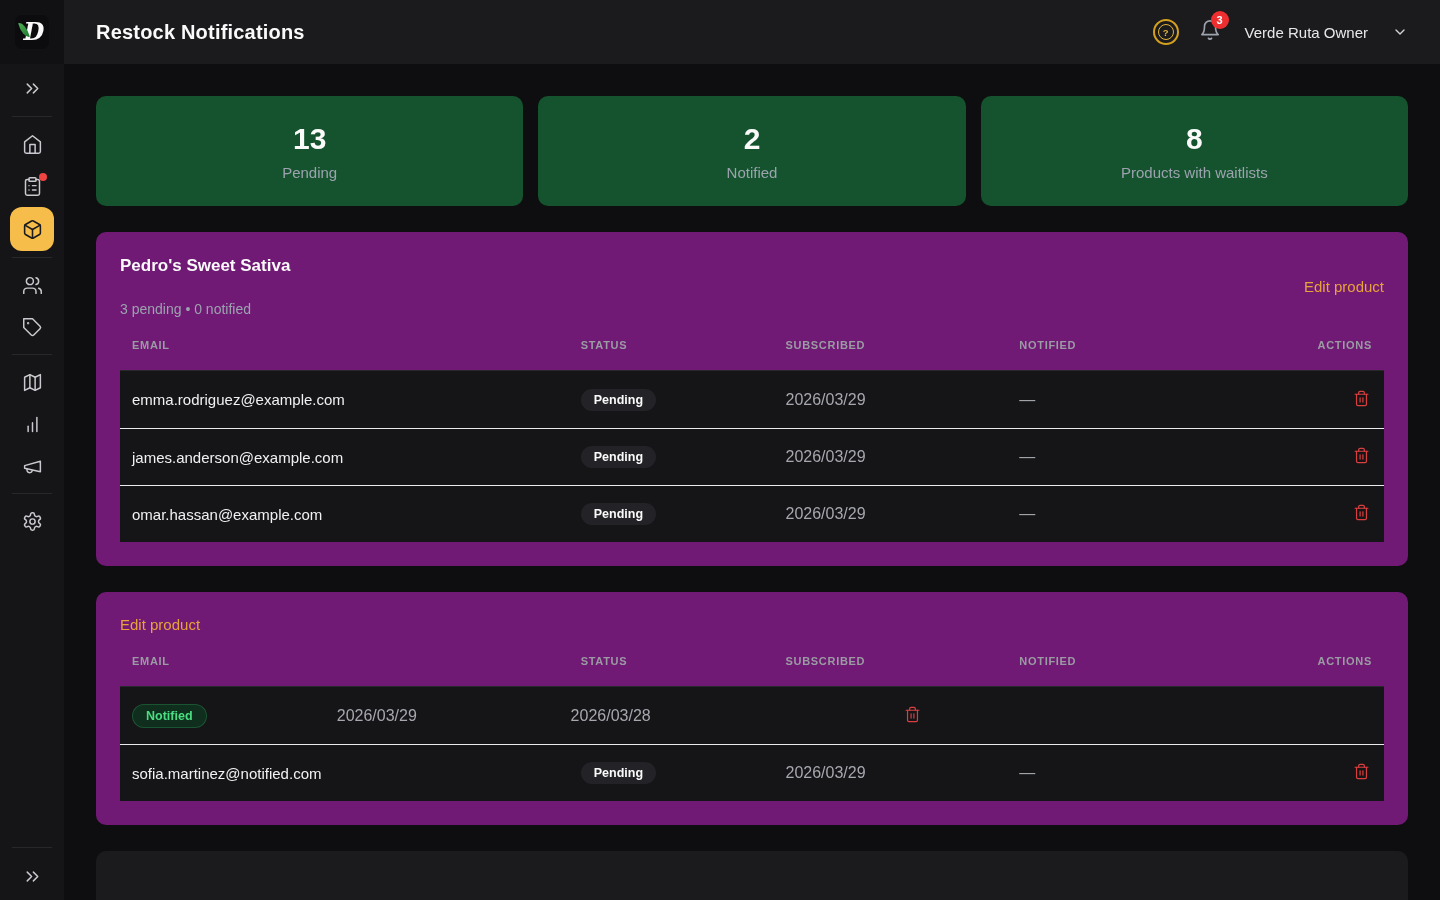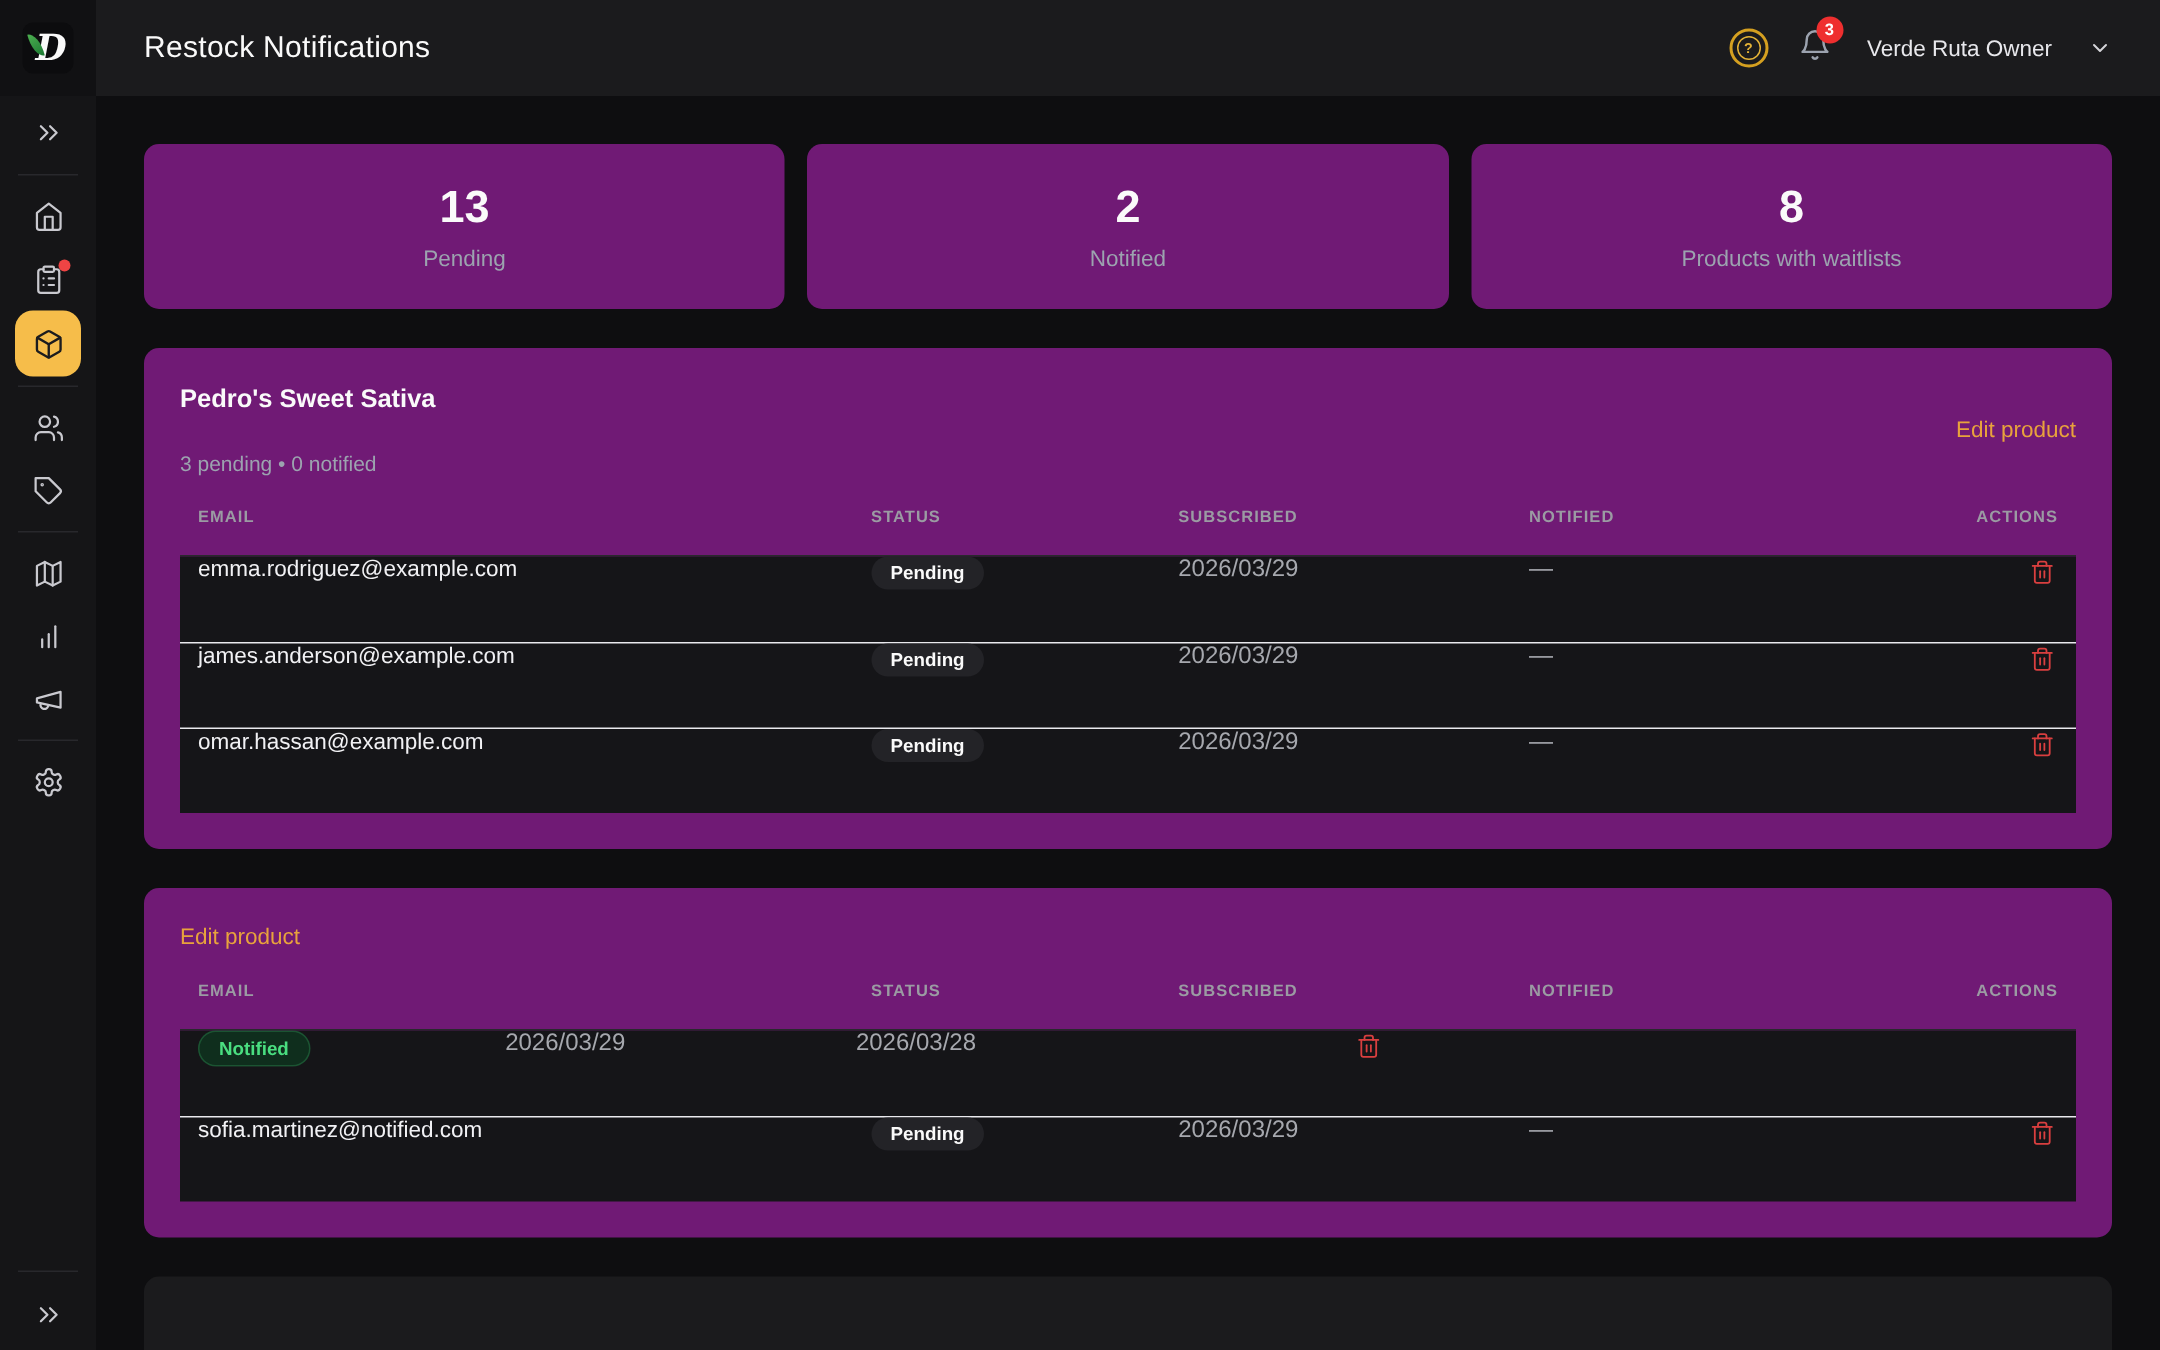--- a/index.html
+++ b/index.html
@@ -23,55 +23,55 @@
   .nav-item.active { background:#f6bd4a; height:44px; }
   .nav-item.active svg { stroke:#1c1c1e; stroke-width:1.8; }
   .nav-divider { width:40px; height:1px; background:#28282c; margin:6px 0; }
   .nav-expand { height:44px; }
   .red-dot { position:absolute; top:8px; right:7px; width:8px; height:8px; border-radius:50%; background:#ef4444; }
   .sidebar-bottom { position:absolute; bottom:2px; left:0; width:64px; display:flex; flex-direction:column; align-items:center; }
 
   
   .header { position:fixed; left:64px; top:0; right:0; height:64px; background:#1b1b1d;
     display:flex; align-items:center; justify-content:space-between; padding:0 32px; z-index:9; }
-  .page-title { font-size:20px; font-weight:400; color:#fafafa; letter-spacing:.2px; }
+  .page-title { font-size:20px; font-weight:700; color:#fafafa; letter-spacing:.2px; }
   .header-right { display:flex; align-items:center; gap:20px; }
   .help-circle { width:26px; height:26px; border:2px solid #d5a020; border-radius:50%;
     display:flex; align-items:center; justify-content:center; cursor:pointer; }
   .help-inner { width:16px; height:16px; border:1.6px solid #e3b237; border-radius:50%;
     display:flex; align-items:center; justify-content:center; font-size:9.5px; font-weight:700; color:#e3b237; }
   .bell-wrap { position:relative; cursor:pointer; margin-right:4px; }
   .bell-wrap svg { width:22px; height:22px; stroke:#9ca3af; stroke-width:1.8; fill:none; stroke-linecap:round; stroke-linejoin:round; }
   .bell-badge { position:absolute; top:-8px; right:-8px; min-width:18px; height:18px; border-radius:50%;
     background:#ef2f2f; color:#fff; font-size:11px; font-weight:700; display:flex; align-items:center; justify-content:center; }
   .user-menu { display:flex; align-items:center; gap:24px; cursor:pointer; }
   .user-name { font-size:15px; color:#e8e8ec; }
   .user-menu svg { width:16px; height:16px; stroke:#d4d4d8; stroke-width:2; fill:none; stroke-linecap:round; stroke-linejoin:round; }
 
   
   .main { position:fixed; left:64px; top:64px; right:0; bottom:0; background:#0e0e10;
     padding:32px; overflow:hidden; }
 
   .stats-row { display:flex; gap:15px; }
-  .stat-card { flex:1; height:110px; background:#701a75; border-radius:10px;
+  .stat-card { flex:1; height:110px; background:#14532d; border-radius:10px;
     display:flex; flex-direction:column; align-items:center; justify-content:center; gap:8px; }
   .stat-value { font-size:30px; font-weight:700; color:#fafafa; }
   .stat-label { font-size:15px; color:#9ca3af; }
 
   .product-card { margin-top:26px; background:#701a75; border-radius:10px; padding:24px; }
   .card-head { display:flex; align-items:center; justify-content:space-between; }
   .product-title { font-size:17px; font-weight:700; color:#fafafa; }
   .product-summary { font-size:14px; color:#9ca3af; margin-top:25px; }
   .edit-link { font-size:15px; color:#e8a23c; cursor:pointer; text-decoration:none; }
 
   .table { margin-top:22px; }
   .t-header { display:flex; height:32px; border-bottom:1px solid #29292d; }
   .t-header .cell { font-size:11px; font-weight:700; letter-spacing:.7px; color:#9b9ba3; text-transform:uppercase; }
   .t-body { background:#151518; }
-  .t-row { display:flex; align-items:flex-start; height:57px; }
+  .t-row { display:flex; align-items:center; height:57px; }
   .t-row + .t-row { border-top:1.5px solid #eaeaee; }
   .cell { padding:0 12px; }
   .col-email { width:35.5%; }
   .col-status { width:16.2%; }
   .col-sub { width:18.5%; }
   .col-not { width:17.3%; }
   .col-actions { width:12.5%; text-align:right; }
   .email-text { font-size:15px; color:#f1f1f4; }
   .date-text, .dash-text { font-size:16px; color:#a6a8ae; }
   .badge { display:inline-block; font-size:12.5px; font-weight:600; padding:4px 13px; border-radius:999px; }

